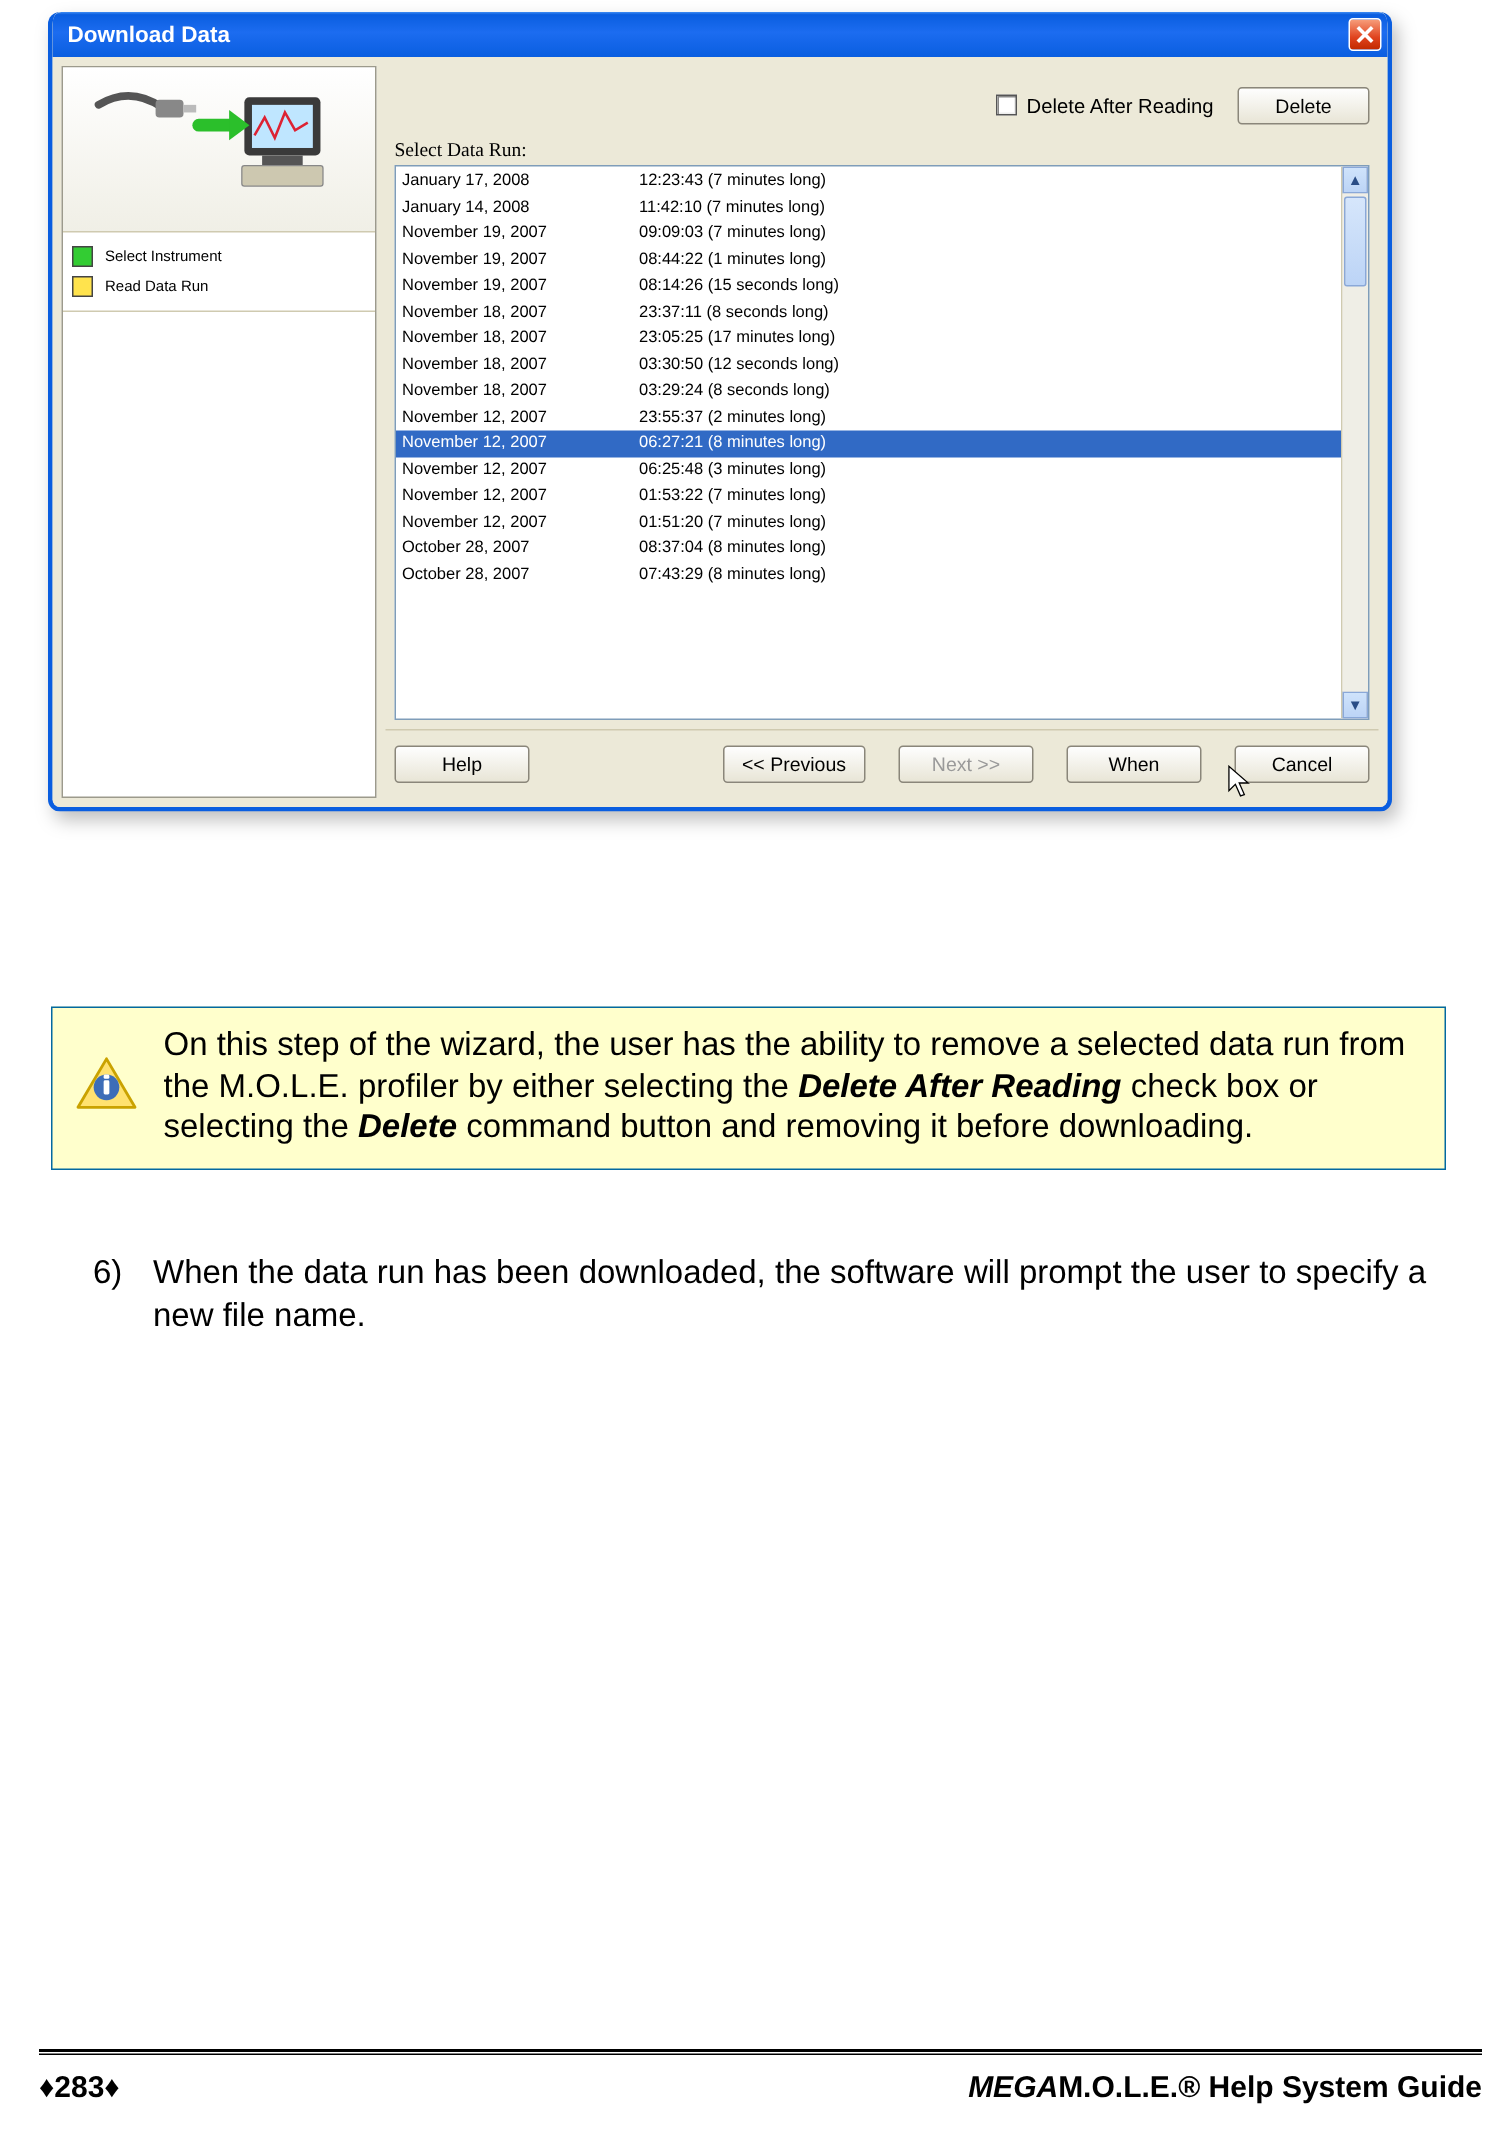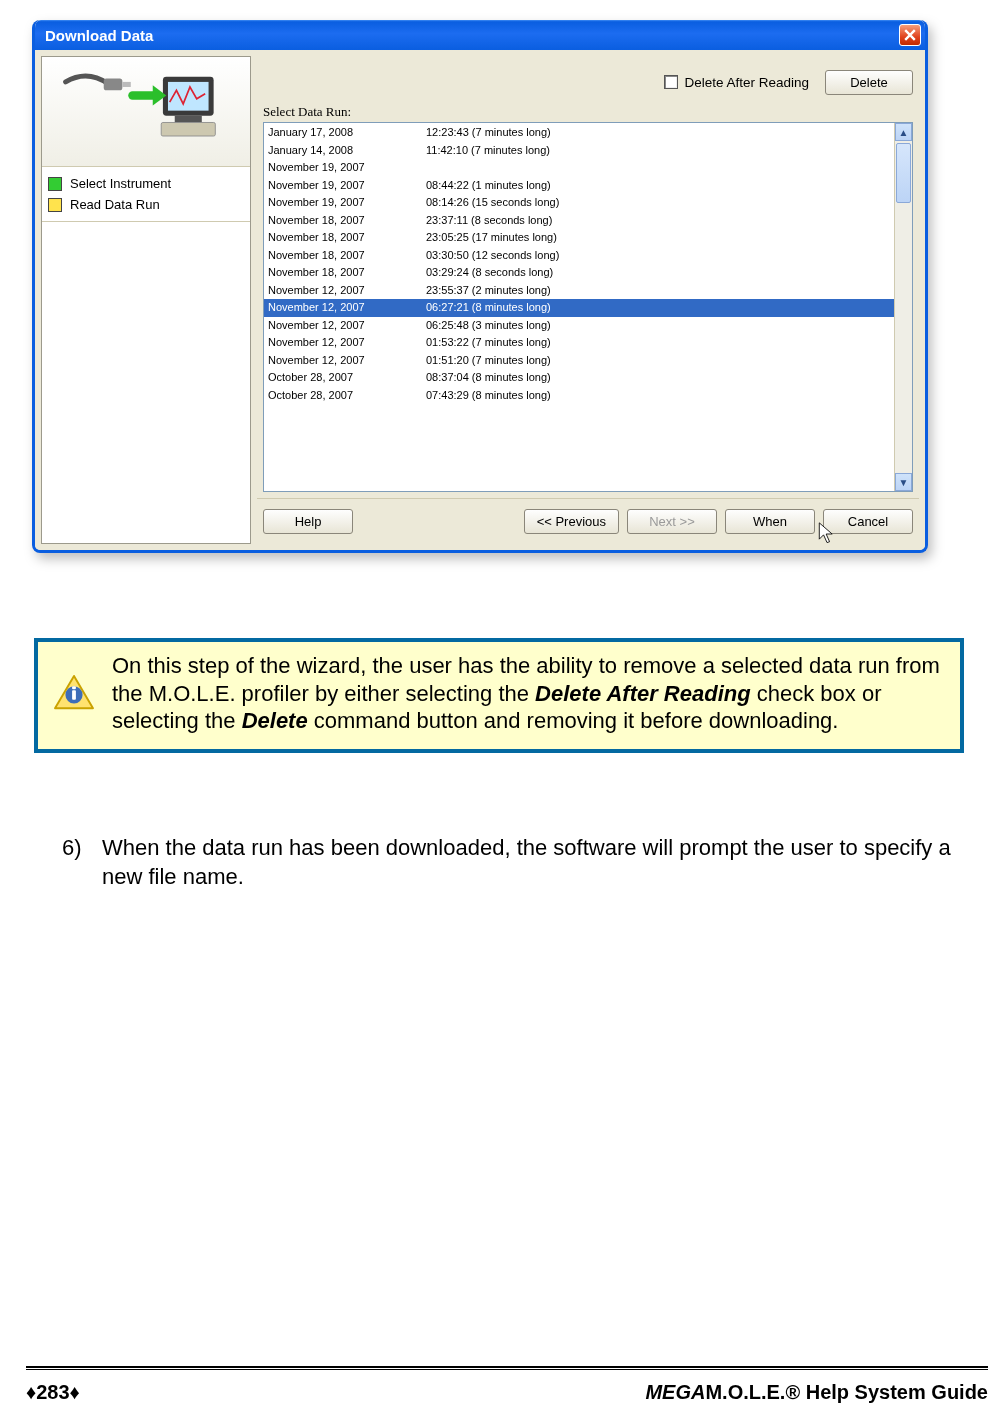--- a/index.html
+++ b/index.html
@@ -9,21 +9,21 @@
     width: 1002px;
     height: 1424px;
     background: #fff;
     position: relative;
     font-size: 14px;
   }
 
   
   .dialog-wrap {
     position: absolute;
-    left: 32px; top: 20px;
+    left: 32px; top: 8px;
     width: 896px;
     filter: drop-shadow(4px 6px 6px rgba(0,0,0,.25));
     border-radius: 18px;
   }
   .dialog {
     border: 3px solid #0a5ee0;
     border-top: none;
     border-radius: 8px;
     overflow: hidden;
     background:#ece9d8;
@@ -68,21 +68,21 @@
     padding:8px;
     display:flex;align-items:center;justify-content:center;
     background:linear-gradient(to bottom,#fff,#f0efe6);
   }
   .illus svg { width:100%; height:100%; }
 
   .step-list { padding:6px 4px; }
   .step-item {
     display:flex; align-items:center; gap:8px;
     padding:3px 2px;
-    font-size:13px;
+    font-size:10px;
     color:#000;
   }
   .step-sq {
     width:14px;height:14px;border:1px solid #444;
   }
   .sq-green { background:#33cc33; }
   .sq-yellow{ background:#ffe34d; }
 
   .left-spacer { flex:1; border-top:1px solid #cfcab0; margin-top:auto; }
   .left-bottom { height:80px; }
@@ -176,41 +176,41 @@
     top:2px; height:60px;
     background:linear-gradient(to bottom,#d6e6fb,#bcd4f6);
     border:1px solid #8aa8d8; border-radius:2px;
   }
 
   .right-bottom {
     height:46px;
     border-top:1px solid #cfcab0;
     background:#ece9d8;
     display:flex;
-    gap:8px;
+    gap:22px;
     align-items:center;
     padding: 0 6px;
   }
   .right-bottom .spacer { flex:1; }
   .right-bottom .win-btn { min-width:90px; }
 
   .cursor-arrow {
     position:absolute;
     width:18px;height:24px;
     pointer-events:none;
   }
 
   
   .note-box {
     position:absolute;
     left: 34px;
-    top: 638px;
+    top: 671px;
     width: 930px;
     background:#ffffcc;
-    border:4px solid #0369a1;
+    border:1px solid #0369a1;
     display:flex;
     padding:10px 14px 14px 12px;
     gap:14px;
     font-size:22px;
     line-height:1.25;
   }
   .note-box .icon-col{
     display:flex; align-items:center; justify-content:center;
     width:48px;
   }
@@ -306,21 +306,21 @@
             </label>
             <button class="win-btn">Delete</button>
           </div>
           <div class="select-label">Select Data Run:</div>
         </div>
         <div class="right-body">
           <div class="listbox">
             <div class="list-inner" id="list-inner">
                 <div class="row"><span class="c1">January 17, 2008</span><span class="c2">12:23:43 (7 minutes long)</span></div>
                 <div class="row"><span class="c1">January 14, 2008</span><span class="c2">11:42:10 (7 minutes long)</span></div>
-                <div class="row"><span class="c1">November 19, 2007</span></div>
+                <div class="row"><span class="c1">November 19, 2007</span><span class="c2">09:09:03 (7 minutes long)</span></div>
                 <div class="row"><span class="c1">November 19, 2007</span><span class="c2">08:44:22 (1 minutes long)</span></div>
                 <div class="row"><span class="c1">November 19, 2007</span><span class="c2">08:14:26 (15 seconds long)</span></div>
                 <div class="row"><span class="c1">November 18, 2007</span><span class="c2">23:37:11 (8 seconds long)</span></div>
                 <div class="row"><span class="c1">November 18, 2007</span><span class="c2">23:05:25 (17 minutes long)</span></div>
                 <div class="row"><span class="c1">November 18, 2007</span><span class="c2">03:30:50 (12 seconds long)</span></div>
                 <div class="row"><span class="c1">November 18, 2007</span><span class="c2">03:29:24 (8 seconds long)</span></div>
                 <div class="row"><span class="c1">November 12, 2007</span><span class="c2">23:55:37 (2 minutes long)</span></div>
                 <div class="row sel"><span class="c1">November 12, 2007</span><span class="c2">06:27:21 (8 minutes long)</span></div>
                 <div class="row"><span class="c1">November 12, 2007</span><span class="c2">06:25:48 (3 minutes long)</span></div>
                 <div class="row"><span class="c1">November 12, 2007</span><span class="c2">01:53:22 (7 minutes long)</span></div>

